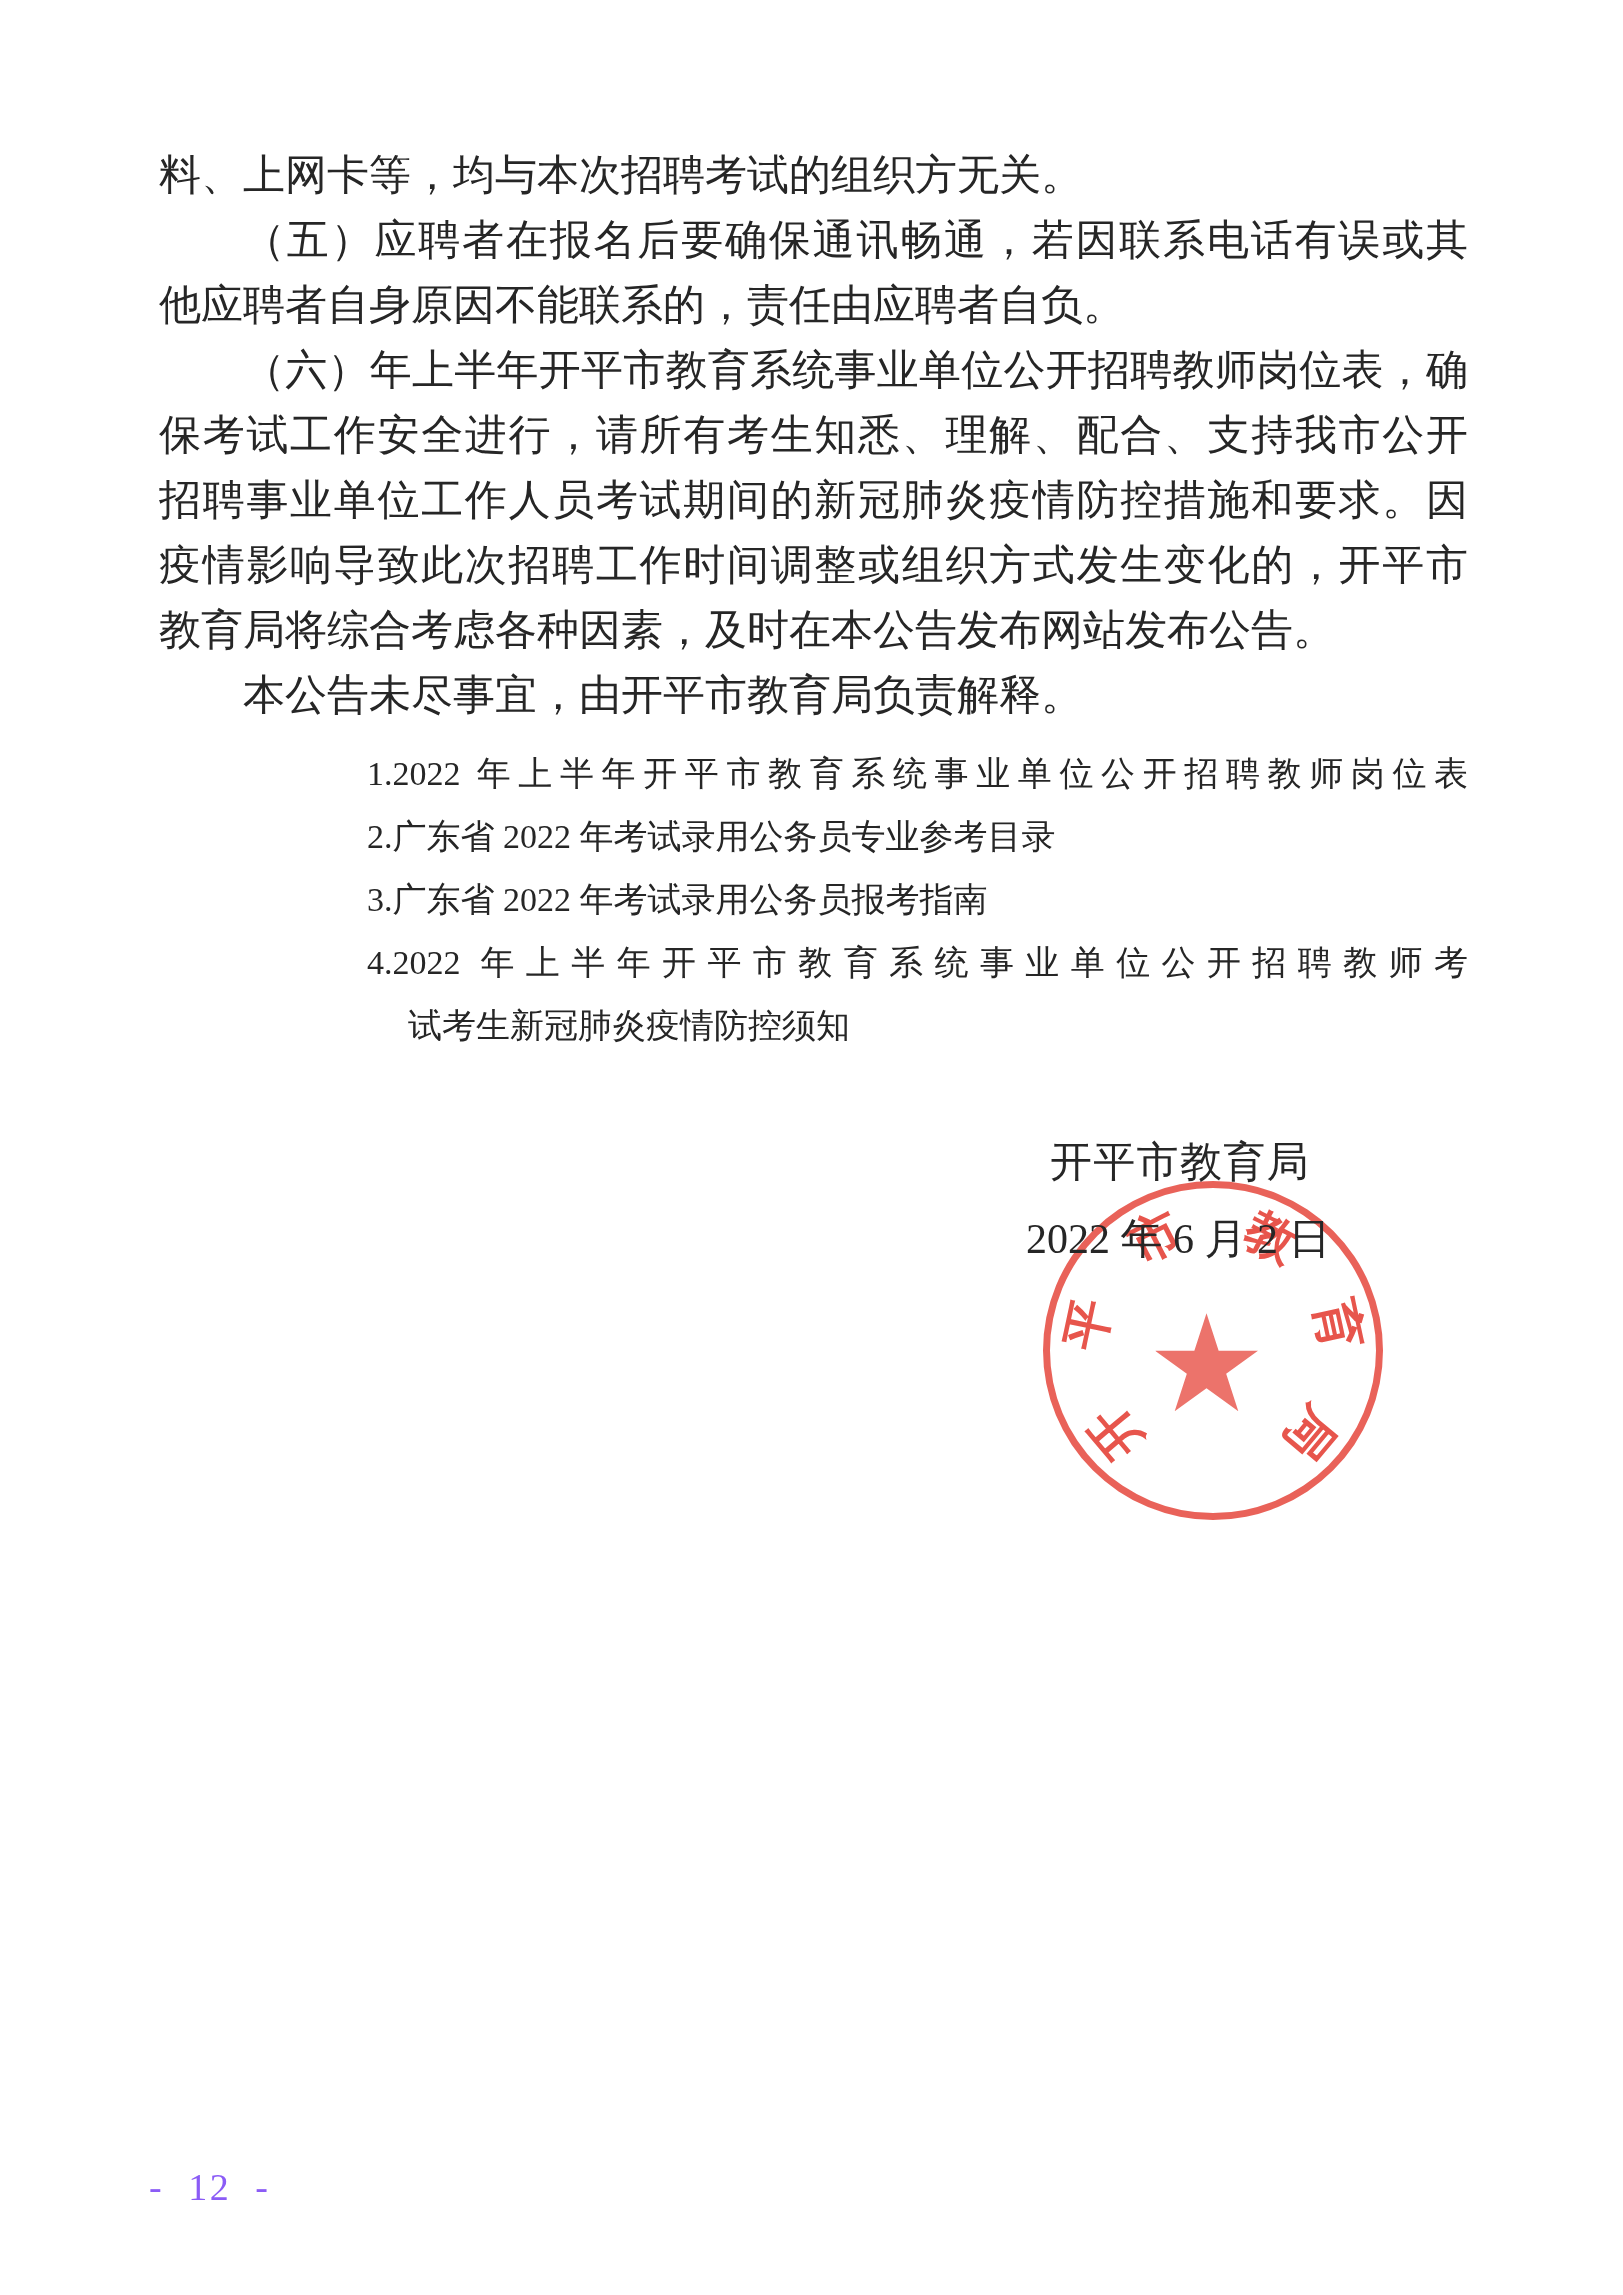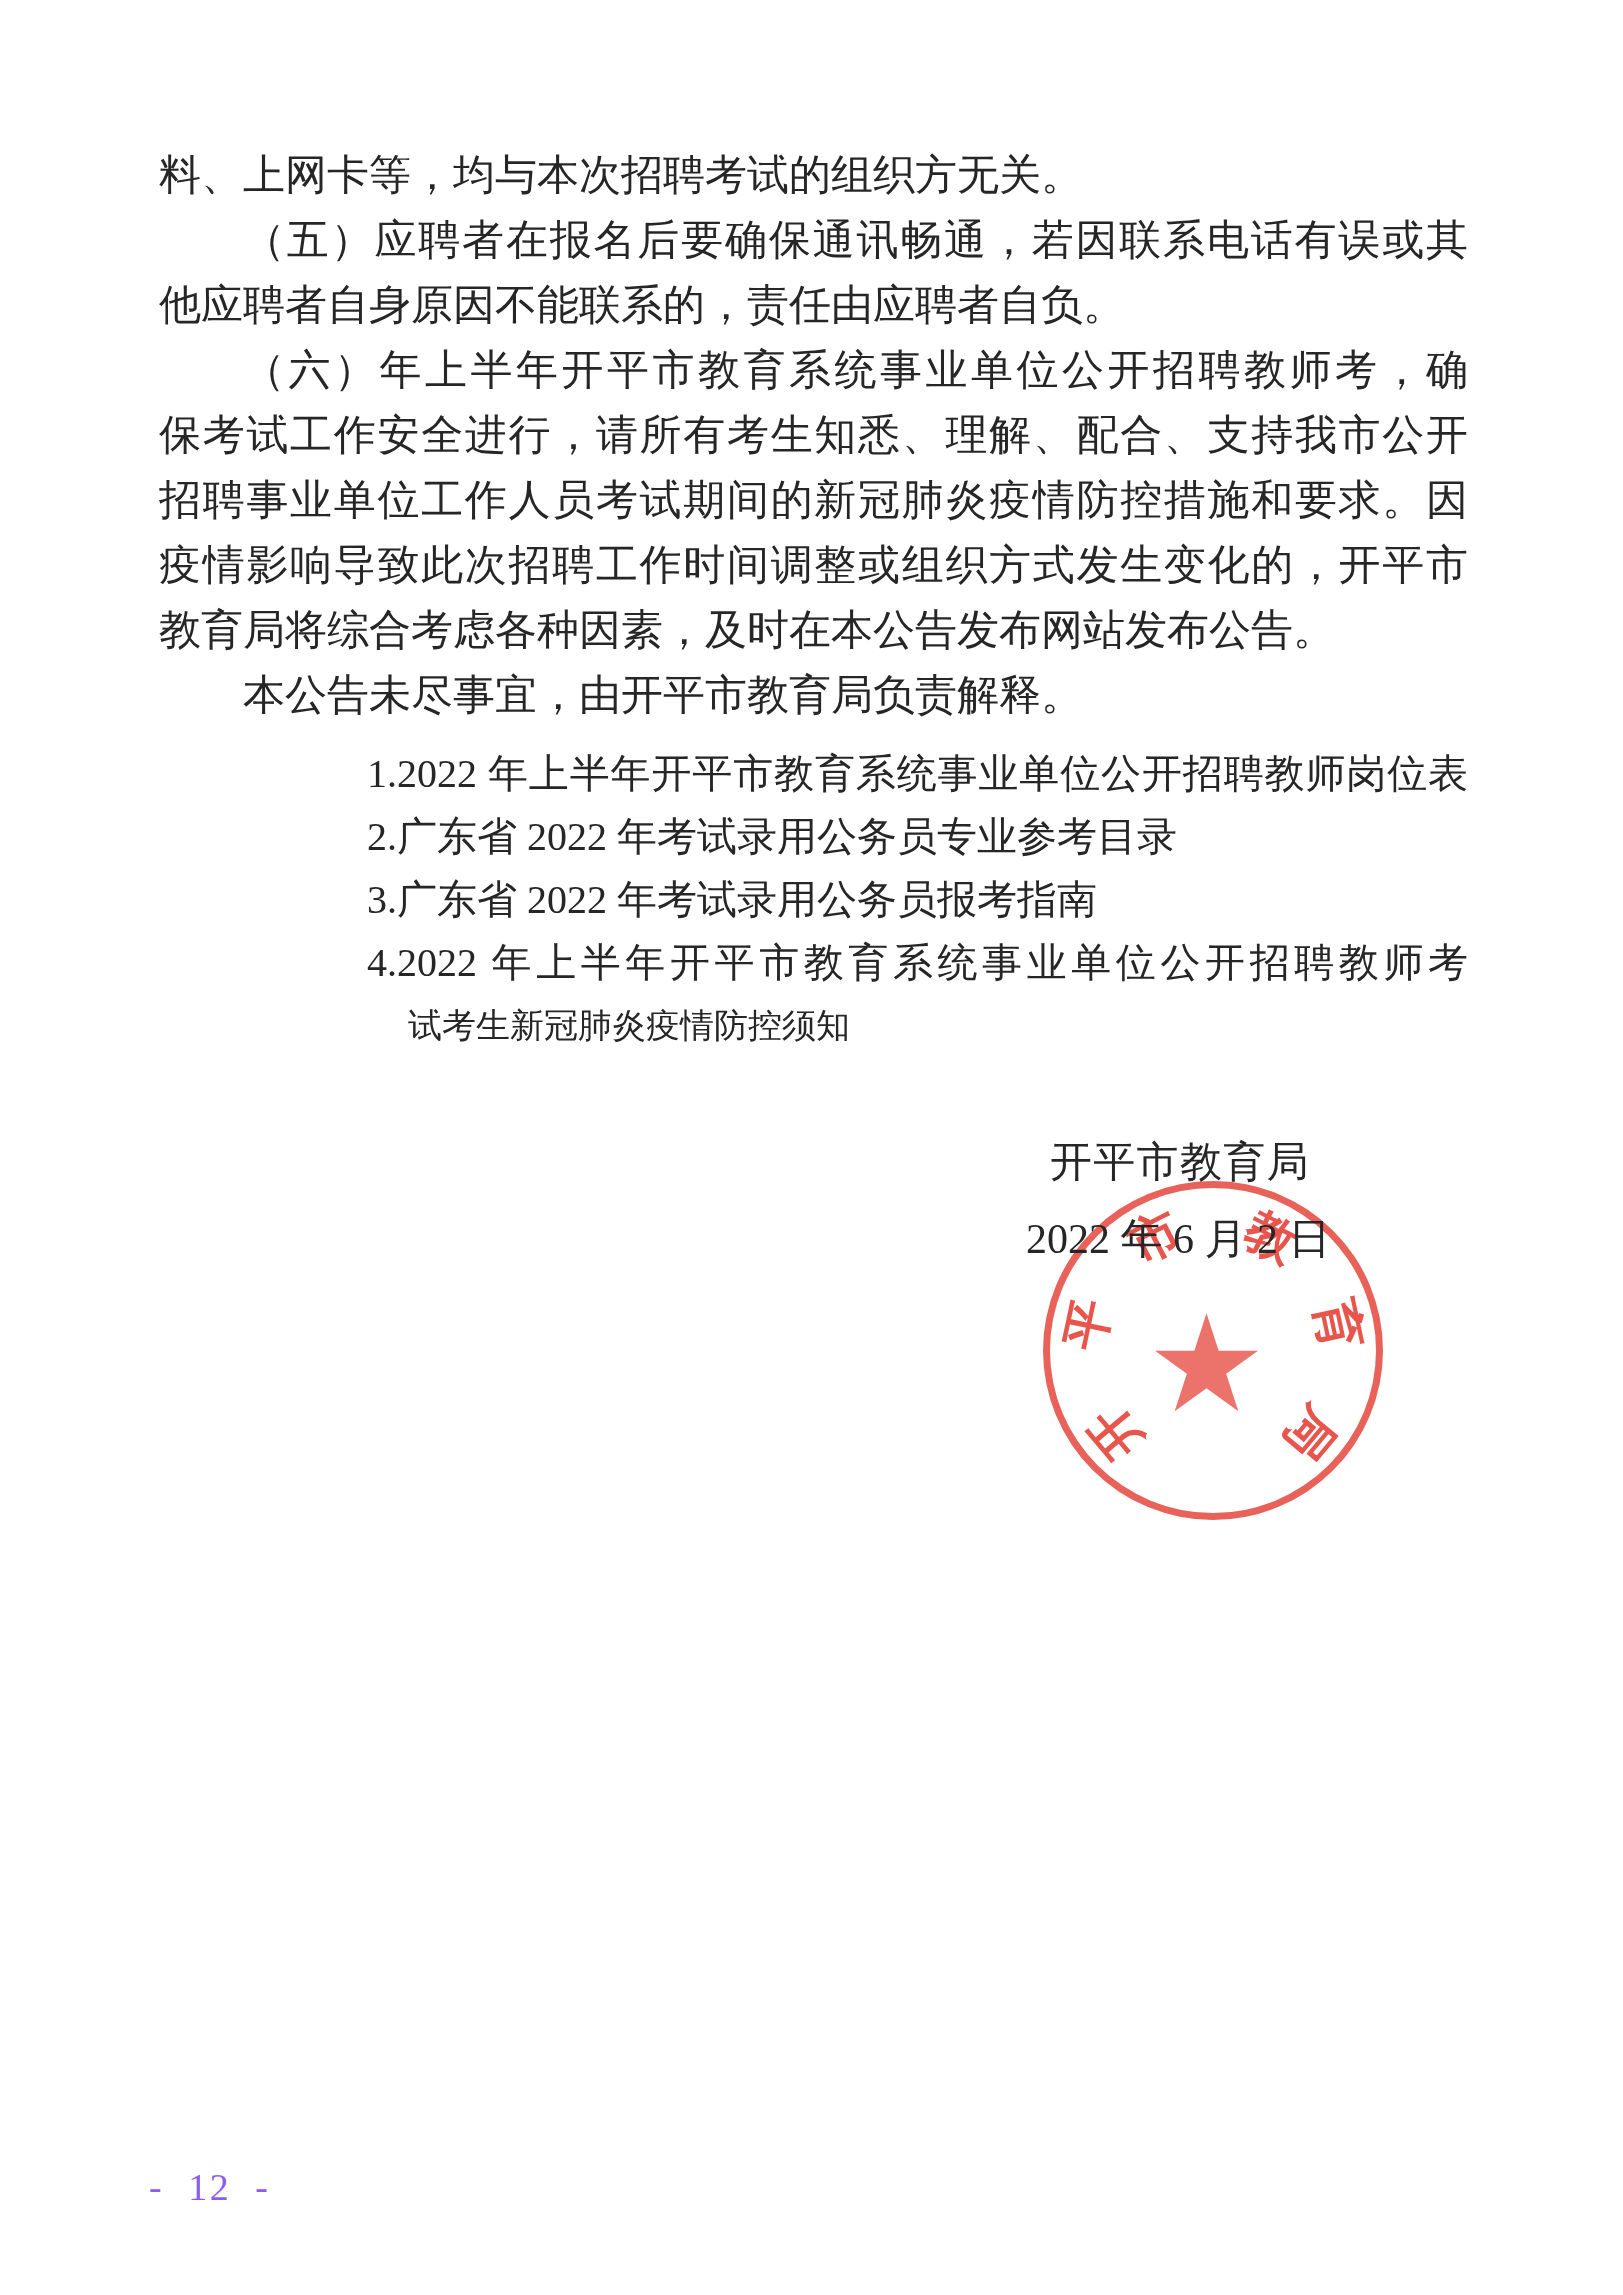--- a/index.html
+++ b/index.html
@@ -24,21 +24,21 @@
   }
   .line { white-space: nowrap; }
   .line.fill {
     white-space: normal;
     text-align: justify;
     text-align-last: justify;
   }
   .ind2 { text-indent: 84px; }
   .attach-label { margin-top: 76px; line-height: 65px; }
   .attach-item {
-    font-size: 40px;
+    font-size: 34px;
     line-height: 63px;
     text-indent: 208px;
   }
   .attach-item.first { margin-top: 14.4px; }
   .attach-cont {
     font-size: 34px;
     line-height: 63px;
     text-indent: 249px;
     white-space: nowrap;
   }
@@ -125,21 +125,21 @@
     <span class="sc" style="--a:-27deg">市</span>
     <span class="sc" style="--a:27deg">教</span>
     <span class="sc" style="--a:78deg">育</span>
     <span class="sc" style="--a:130deg">局</span>
   </div>
 
   <div class="content">
     <div class="line">料、上网卡等，均与本次招聘考试的组织方无关。</div>
     <div class="line fill ind2">（五）应聘者在报名后要确保通讯畅通，若因联系电话有误或其</div>
     <div class="line">他应聘者自身原因不能联系的，责任由应聘者自负。</div>
-    <div class="line fill ind2">（六）年上半年开平市教育系统事业单位公开招聘教师考，确</div>
+    <div class="line fill ind2">（六）年上半年开平市教育系统事业单位公开招聘教师岗位表，确</div>
     <div class="line fill">保考试工作安全进行，请所有考生知悉、理解、配合、支持我市公开</div>
     <div class="line fill">招聘事业单位工作人员考试期间的新冠肺炎疫情防控措施和要求。因</div>
     <div class="line fill">疫情影响导致此次招聘工作时间调整或组织方式发生变化的，开平市</div>
     <div class="line">教育局将综合考虑各种因素，及时在本公告发布网站发布公告。</div>
     <div class="line ind2">本公告未尽事宜，由开平市教育局负责解释。</div>
 
 
     <div class="line fill attach-item first">1.2022 年上半年开平市教育系统事业单位公开招聘教师岗位表</div>
     <div class="line attach-item" style="white-space:nowrap">2.广东省 2022 年考试录用公务员专业参考目录</div>
     <div class="line attach-item" style="white-space:nowrap">3.广东省 2022 年考试录用公务员报考指南</div>

